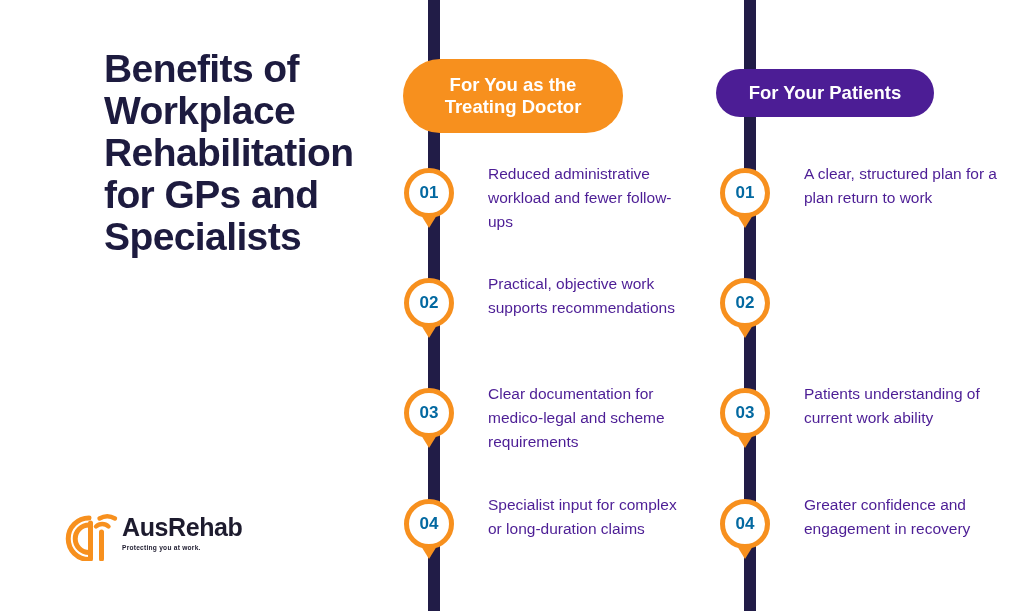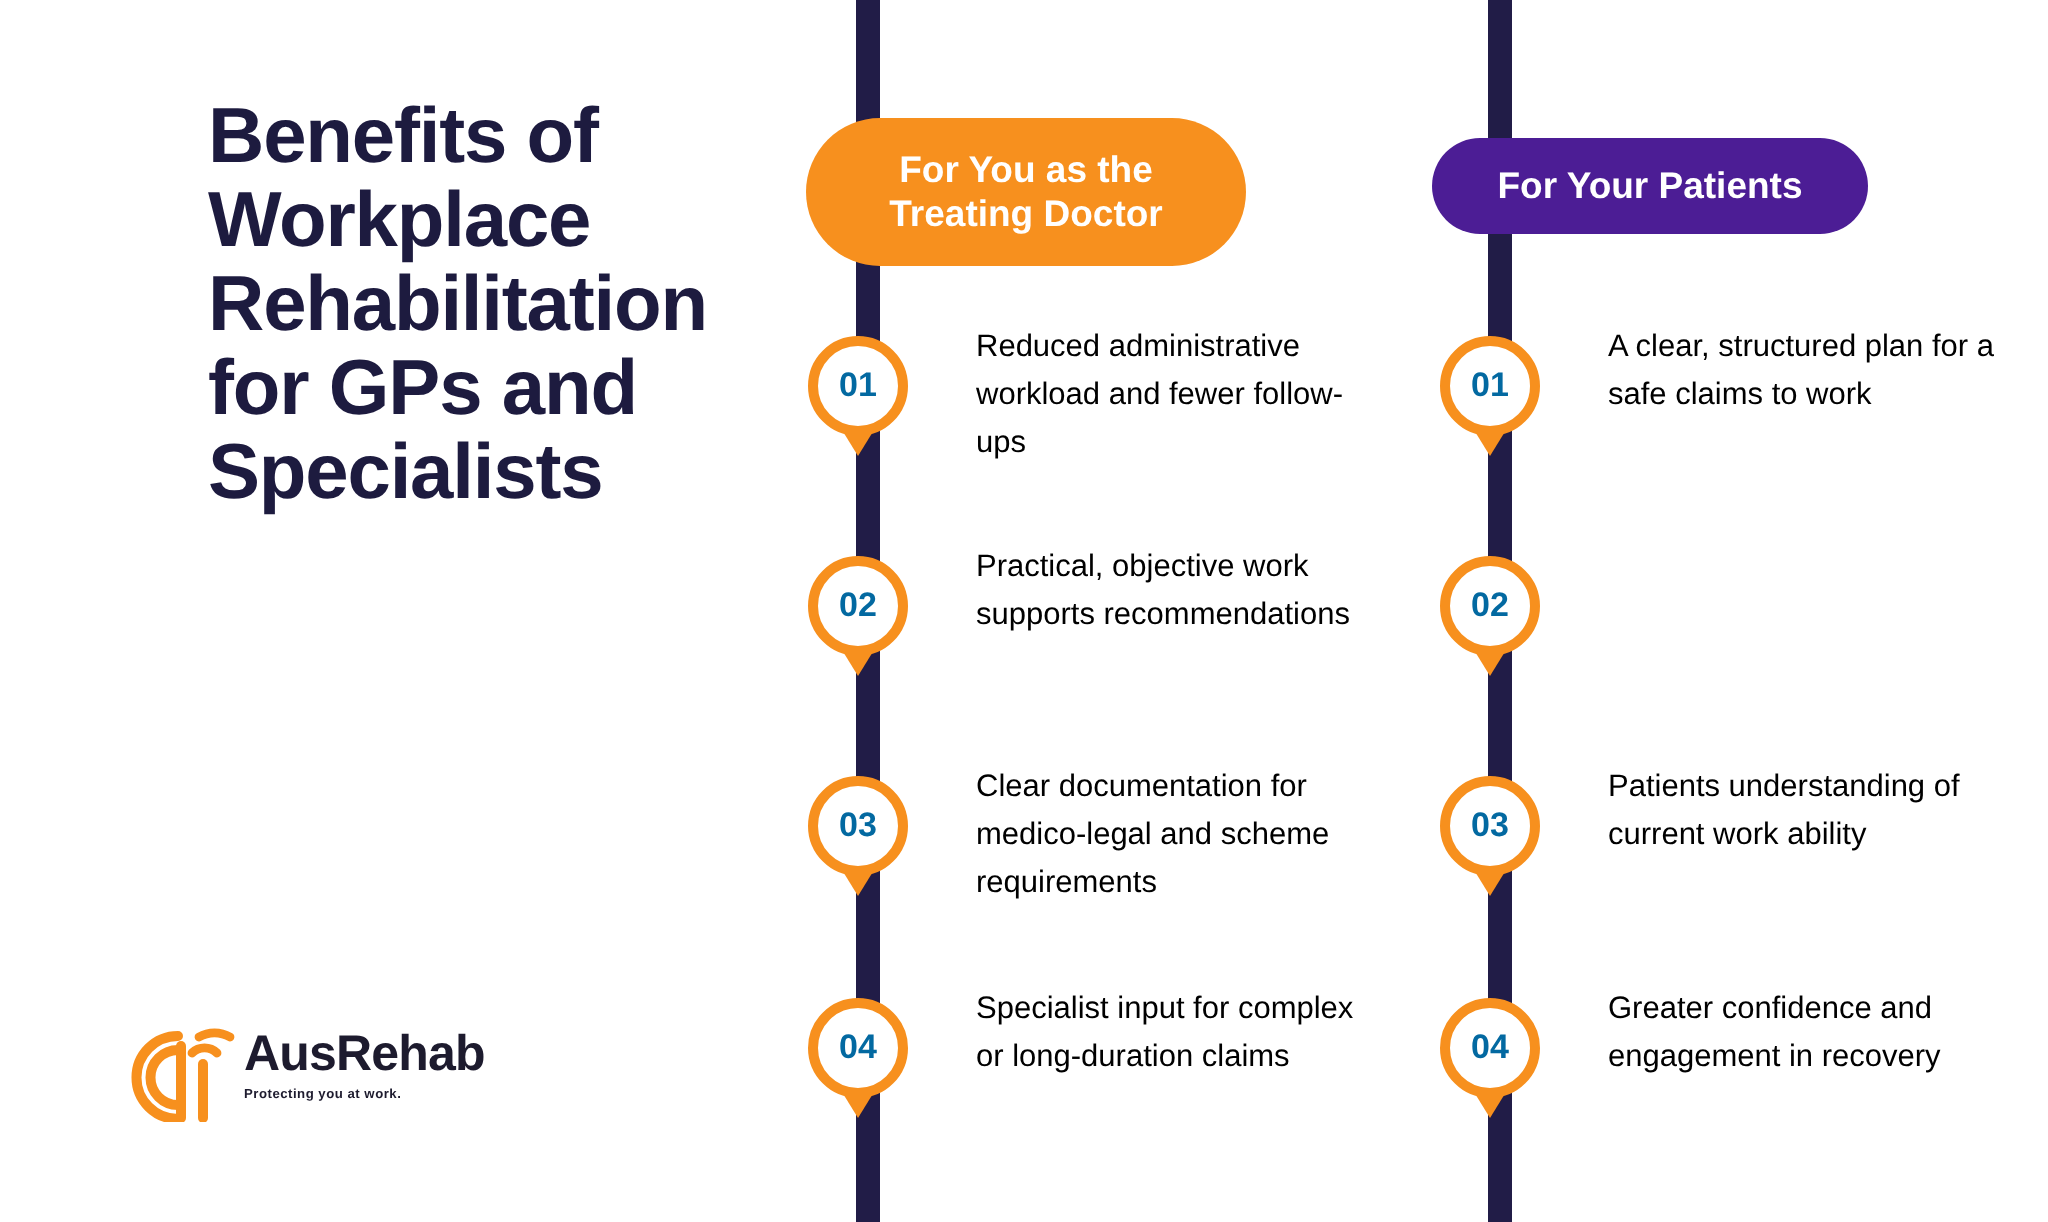--- a/index.html
+++ b/index.html
@@ -108,21 +108,21 @@
   }
   .badge-tail{
     position:absolute;left:17px;top:47px;
     width:0;height:0;
     border-left:8px solid transparent;
     border-right:8px solid transparent;
     border-top:13px solid #f7901e;
   }
   .row-text{
     position:absolute;left:136px;top:-6px;
-    font-size:15.5px;line-height:1.54;color:#000000;
+    font-size:15.5px;line-height:1.54;color:#4c1d95;
   }
   .col-a .row-text{width:200px;}
   .col-b .row-text{width:200px;}
 </style>
 </head>
 <body>
 
 <div class="canvas">
 
   <div class="left-panel">
@@ -183,21 +183,21 @@
 
   <div class="column col-b">
     <div class="spine"></div>
     <div class="pill pill-b">For Your Patients</div>
 
     <div class="row" style="top:168px;">
       <div class="badge-wrap">
         <div class="badge">01</div>
         <div class="badge-tail"></div>
       </div>
-      <div class="row-text">A clear, structured plan for a safe claims to work</div>
+      <div class="row-text">A clear, structured plan for a plan return to work</div>
     </div>
 
     <div class="row" style="top:278px;">
       <div class="badge-wrap">
         <div class="badge">02</div>
         <div class="badge-tail"></div>
       </div>
     </div>
 
     <div class="row" style="top:388px;">

